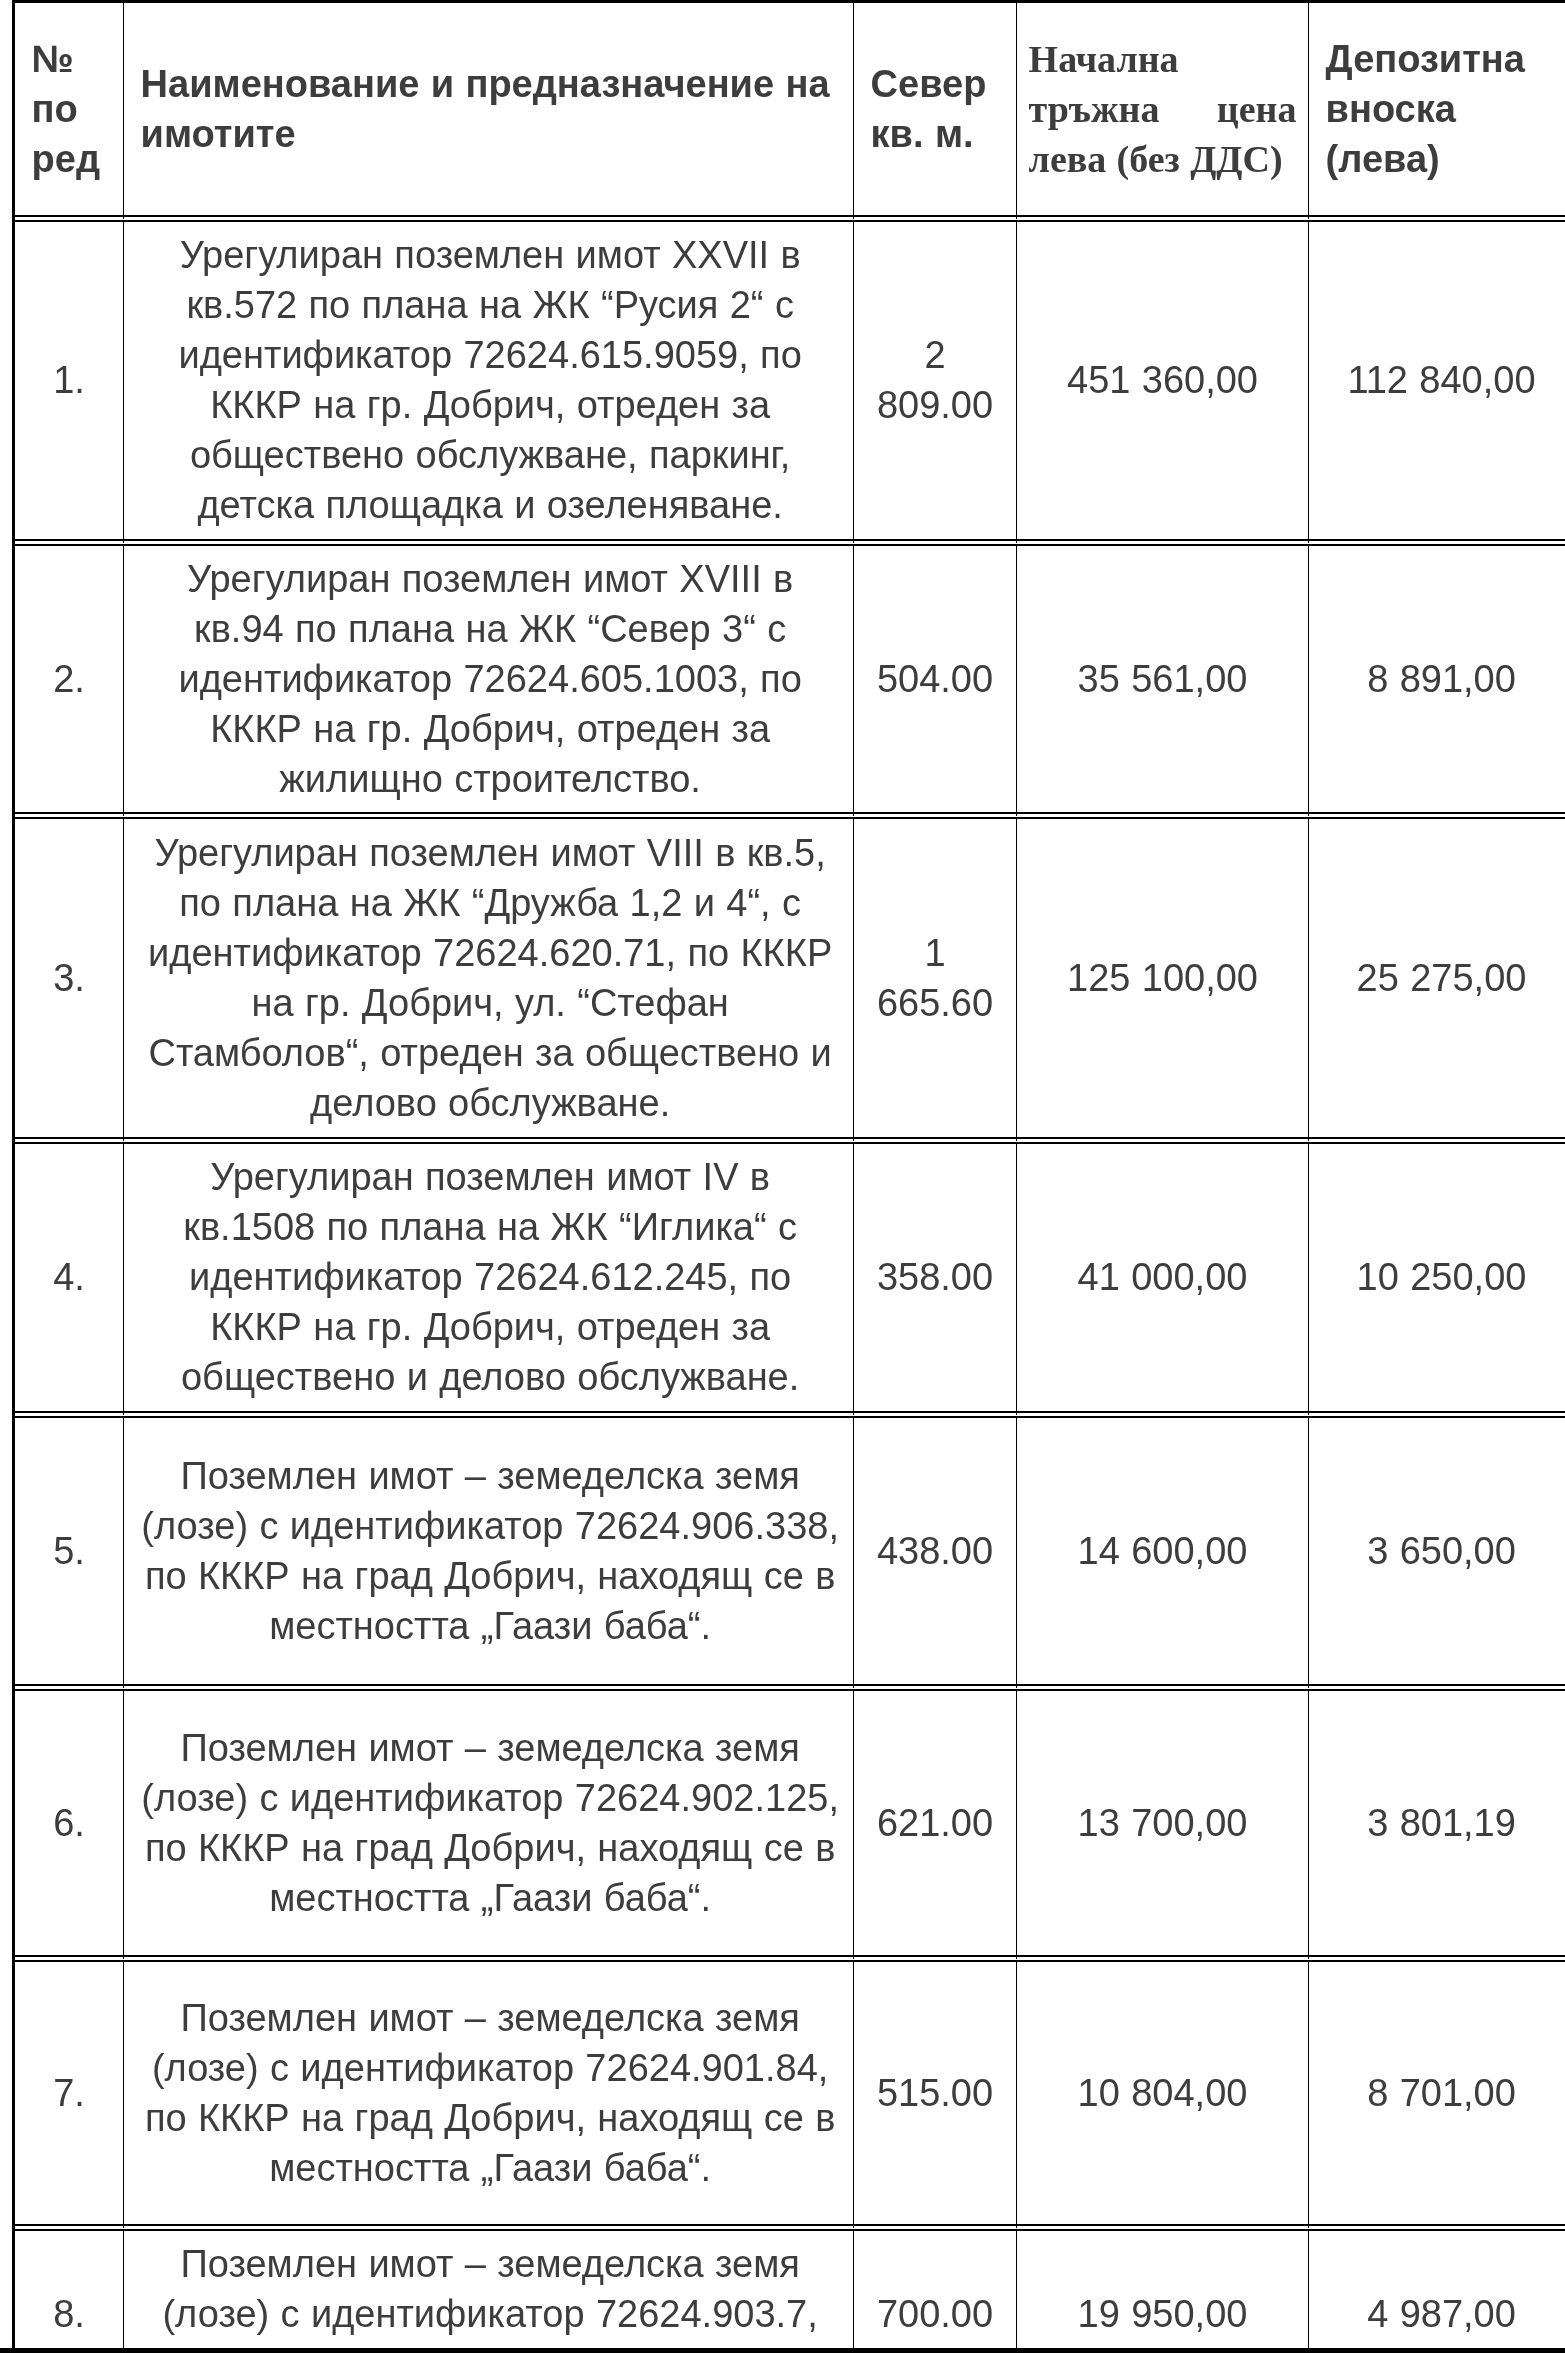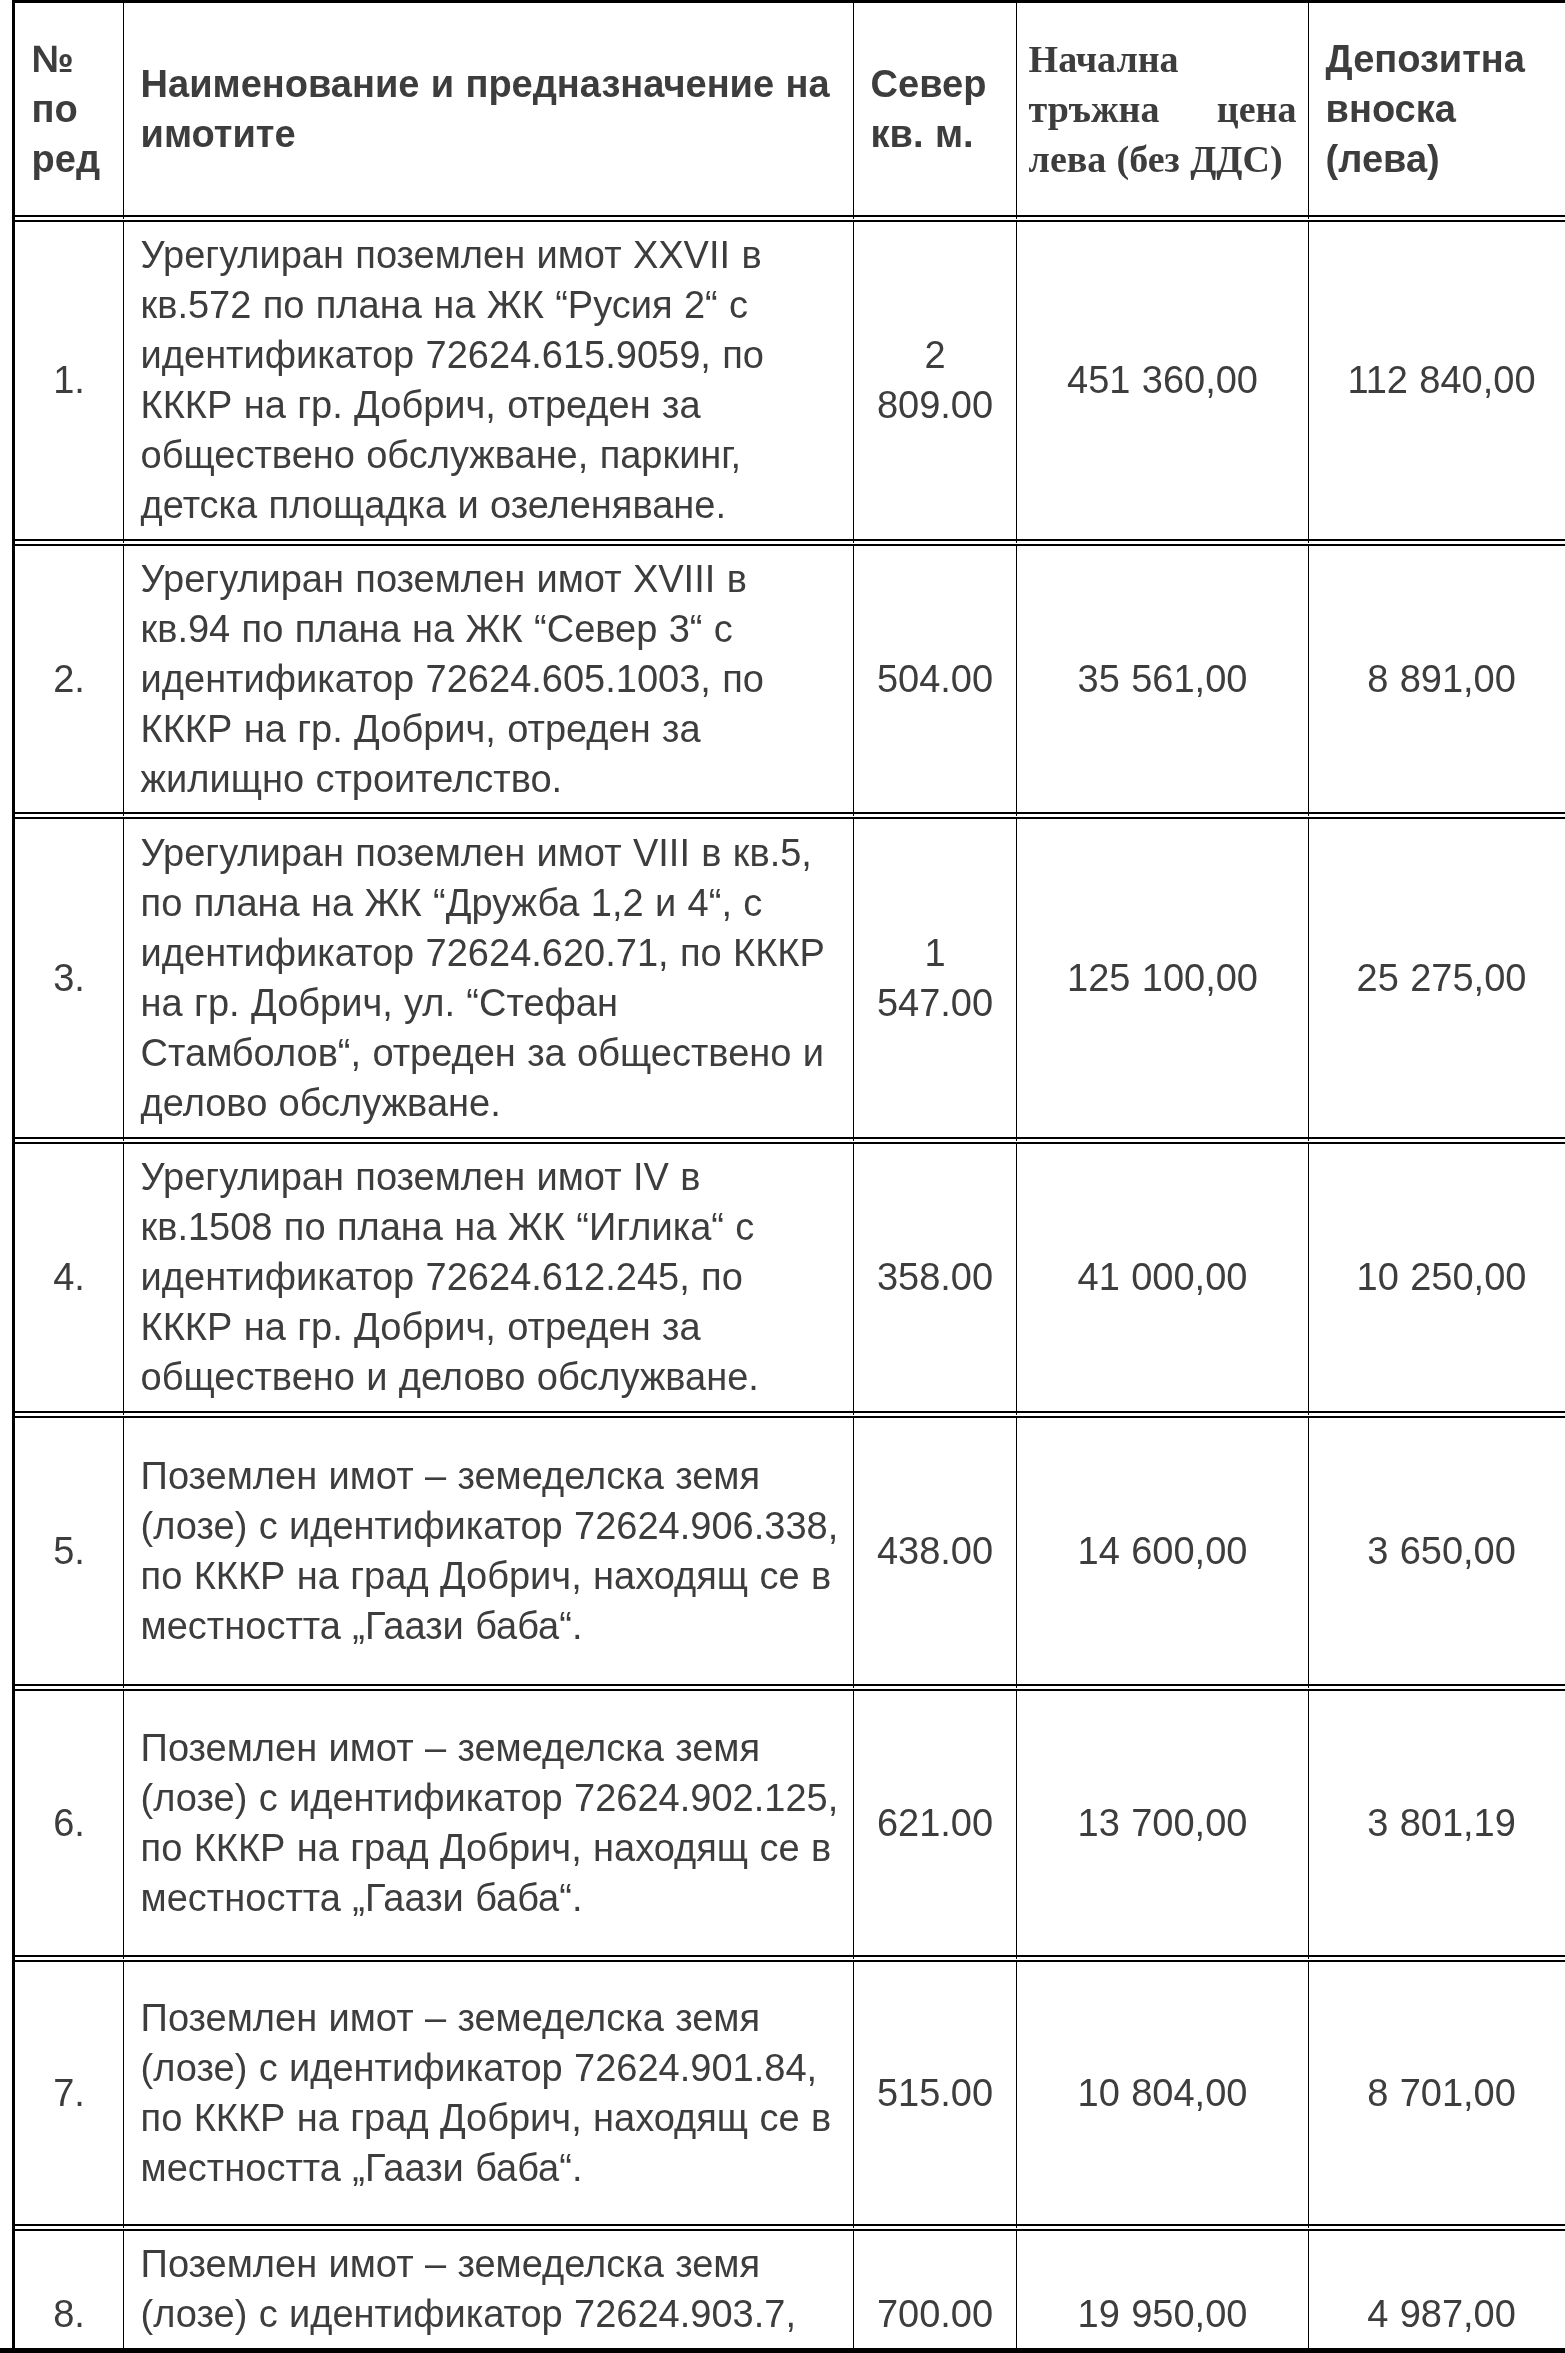--- a/index.html
+++ b/index.html
@@ -44,21 +44,21 @@
     word-spacing: 0.8px;
   }
   th:last-child, td:last-child { border-right: none; }
   th {
     font-weight: bold;
     text-align: left;
     padding: 6.6px 13.3px 6.6px 16.6px;
   }
   th.h-price { text-align: justify; padding: 6.6px 11.6px; font-family: Liberation Serif, serif; }
   td.c-num   { text-align: center; padding: 6.6px 5px; }
-  td.c-name  { text-align: left;   padding: 8.3px 13.3px 8.3px 16.6px; }
+  td.c-name  { text-align: center;   padding: 8.3px 13.3px 8.3px 16.6px; }
   td.c-area, td.c-price, td.c-deposit { text-align: center; padding: 6.6px 10px; }
 </style>
 </head>
 <body>
 
 <div class="page">
   <table class="props">
     <colgroup>
       <col style="width:109px">
       <col style="width:730px">
@@ -86,21 +86,21 @@
       <tr style="height:263px">
         <td class="c-num">2.</td>
         <td class="c-name">Урегулиран поземлен имот XVIII в кв.94 по плана на ЖК “Север 3“ с идентификатор 72624.605.1003, по КККР на гр. Добрич, отреден за жилищно строителство.</td>
         <td class="c-area">504.00</td>
         <td class="c-price">35 561,00</td>
         <td class="c-deposit">8 891,00</td>
       </tr>
       <tr style="height:325px">
         <td class="c-num">3.</td>
         <td class="c-name">Урегулиран поземлен имот VIII в кв.5, по плана на ЖК “Дружба 1,2 и 4“, с идентификатор 72624.620.71, по КККР на гр. Добрич, ул. “Стефан Стамболов“, отреден за обществено и делово обслужване.</td>
-        <td class="c-area">1 547.00</td>
+        <td class="c-area">1 665.60</td>
         <td class="c-price">125 100,00</td>
         <td class="c-deposit">25 275,00</td>
       </tr>
       <tr style="height:266px">
         <td class="c-num">4.</td>
         <td class="c-name">Урегулиран поземлен имот IV в кв.1508 по плана на ЖК “Иглика“ с идентификатор 72624.612.245, по КККР на гр. Добрич, отреден за обществено и делово обслужване.</td>
         <td class="c-area">358.00</td>
         <td class="c-price">41 000,00</td>
         <td class="c-deposit">10 250,00</td>
       </tr>

